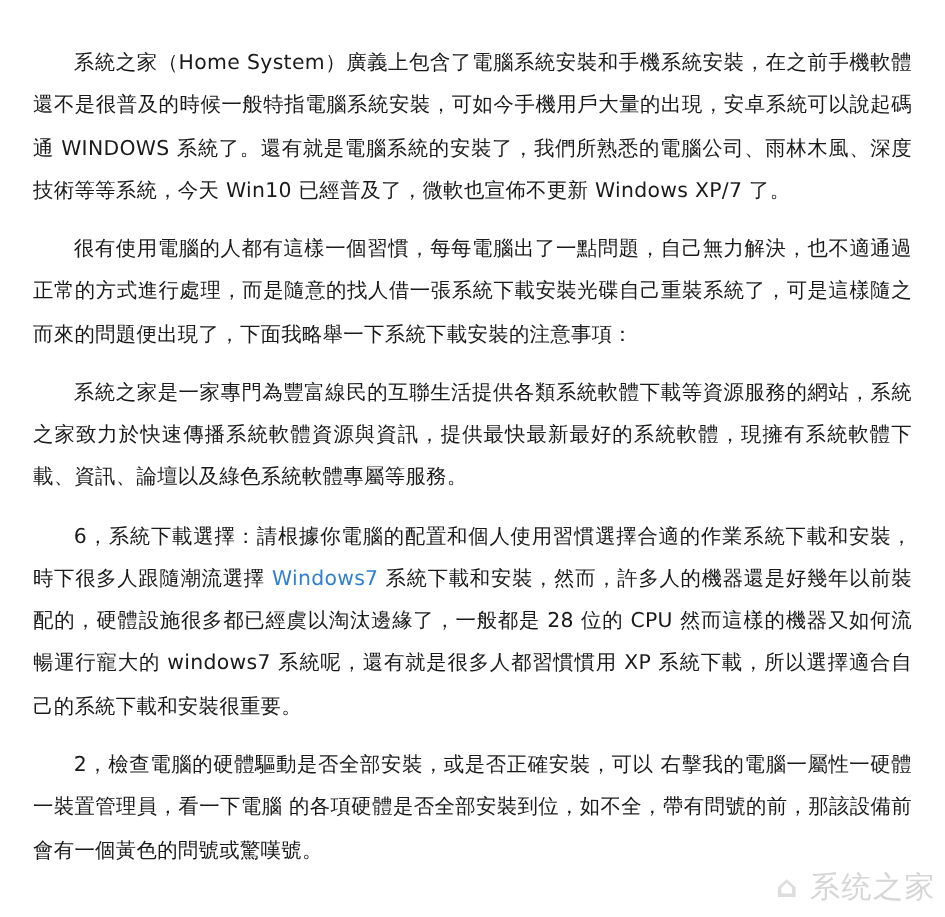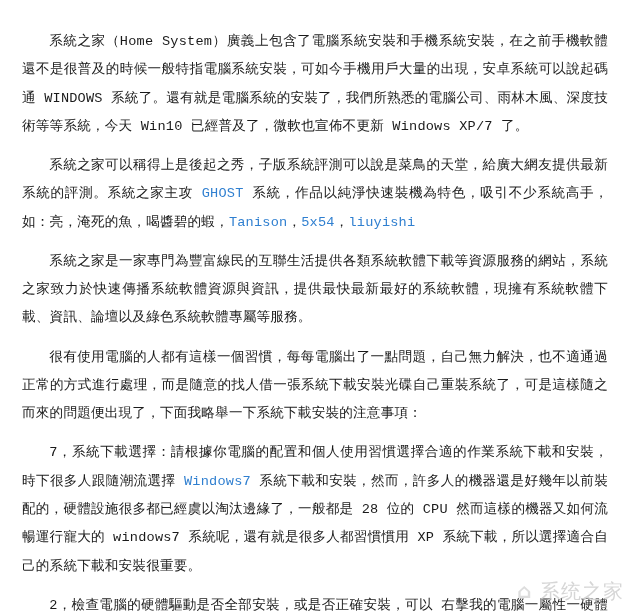--- a/index.html
+++ b/index.html
@@ -25,21 +25,20 @@
   .doc-body {
     font-size: 13.6px;
     line-height: 2.08;
     color: #1a1a1a;
     text-align: justify;
     letter-spacing: 0.2px;
   }
   p.para {
     margin: 0 0 11px 0;
     text-indent: 2em;
-    font-family: Liberation Mono, monospace;
   }
   p.para:last-child {
     margin-bottom: 0;
   }
   .link {
     color: #2f7fd0;
   }
   .watermark {
     position: absolute;
     right: 6px;
@@ -57,26 +56,25 @@
   }
 </style>
 </head>
 <body>
 
 <div class="page">
   <div class="doc-body">
 
     <p class="para"><span>系統之家（Home System）廣義上包含了電腦系統安裝和手機系統安裝，在之前手機軟體還不是很普及的時候一般特指電腦系統安裝，可如今手機用戶大量的出現，安卓系統可以說起碼通 WINDOWS 系統了。還有就是電腦系統的安裝了，我們所熟悉的電腦公司、雨林木風、深度技術等等系統，今天 Win10 已經普及了，微軟也宣佈不更新 Windows XP/7 了。</span></p>
 
-    <p class="para"><span>系統之家可以稱得上是後起之秀，子版系統評測可以說是菜鳥的天堂，給廣大網友提供最新系統的評測。系統之家主攻 </span><span class="link">GHOST</span><span> 系統，作品以純淨快速裝機為特色，吸引不少系統高手，如：亮，淹死的魚，喝醬碧的蝦，</span><span class="link">Tanison</span><span>，</span><span class="link">5x54</span><span>，</span><span class="link">liuyishi</span></p>
+
+    <p class="para"><span>很有使用電腦的人都有這樣一個習慣，每每電腦出了一點問題，自己無力解決，也不適通過正常的方式進行處理，而是隨意的找人借一張系統下載安裝光碟自己重裝系統了，可是這樣隨之而來的問題便出現了，下面我略舉一下系統下載安裝的注意事項：</span></p>
 
     <p class="para"><span>系統之家是一家專門為豐富線民的互聯生活提供各類系統軟體下載等資源服務的網站，系統之家致力於快速傳播系統軟體資源與資訊，提供最快最新最好的系統軟體，現擁有系統軟體下載、資訊、論壇以及綠色系統軟體專屬等服務。</span></p>
 
-    <p class="para"><span>很有使用電腦的人都有這樣一個習慣，每每電腦出了一點問題，自己無力解決，也不適通過正常的方式進行處理，而是隨意的找人借一張系統下載安裝光碟自己重裝系統了，可是這樣隨之而來的問題便出現了，下面我略舉一下系統下載安裝的注意事項：</span></p>
-
-    <p class="para"><span>7，系統下載選擇：請根據你電腦的配置和個人使用習慣選擇合適的作業系統下載和安裝，時下很多人跟隨潮流選擇 </span><span class="link">Windows7</span><span> 系統下載和安裝，然而，許多人的機器還是好幾年以前裝配的，硬體設施很多都已經虞以淘汰邊緣了，一般都是 28 位的 CPU 然而這樣的機器又如何流暢運行寵大的 windows7 系統呢，還有就是很多人都習慣慣用 XP 系統下載，所以選擇適合自己的系統下載和安裝很重要。</span></p>
+    <p class="para"><span>6，系統下載選擇：請根據你電腦的配置和個人使用習慣選擇合適的作業系統下載和安裝，時下很多人跟隨潮流選擇 </span><span class="link">Windows7</span><span> 系統下載和安裝，然而，許多人的機器還是好幾年以前裝配的，硬體設施很多都已經虞以淘汰邊緣了，一般都是 28 位的 CPU 然而這樣的機器又如何流暢運行寵大的 windows7 系統呢，還有就是很多人都習慣慣用 XP 系統下載，所以選擇適合自己的系統下載和安裝很重要。</span></p>
 
     <p class="para"><span>2，檢查電腦的硬體驅動是否全部安裝，或是否正確安裝，可以 右擊我的電腦一屬性一硬體一裝置管理員，看一下電腦 的各項硬體是否全部安裝到位，如不全，帶有問號的前，那該設備前會有一個黃色的問號或驚嘆號。</span></p>
 
   </div>
 
   <div class="watermark"><span class="wm-mark">⌂</span> <span>系统之家</span></div>
 </div>
 
 </body></html>

